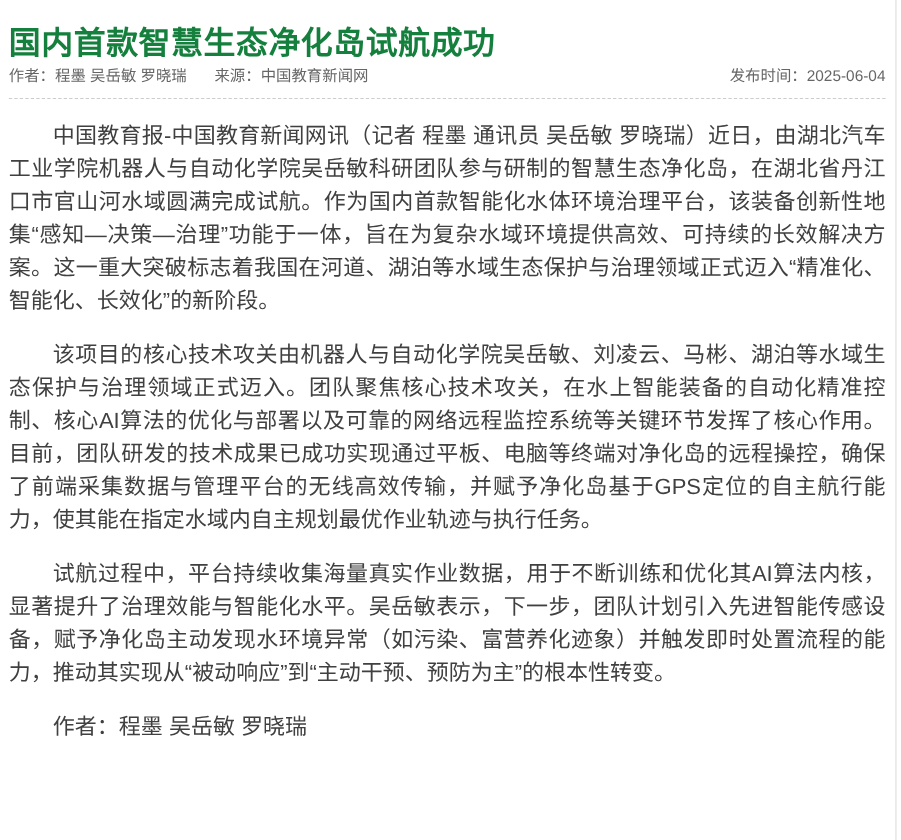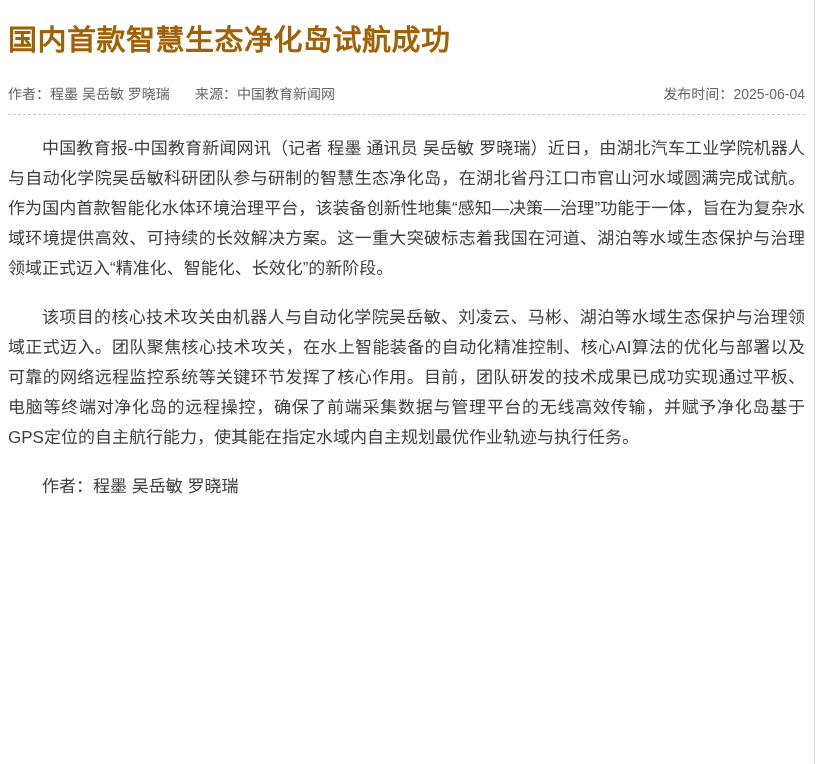--- a/index.html
+++ b/index.html
@@ -23,43 +23,43 @@
     right: 4px;
     width: 1px;
     height: 100%;
     background: #dddddd;
   }
   h1.article-title {
     margin: 22px 0 0 0;
     font-size: 29px;
     line-height: 36px;
     font-weight: 600;
-    color: #a16207;
+    color: #15803d;
     letter-spacing: 0.5px;
   }
   .meta-row {
     display: flex;
     justify-content: space-between;
     align-items: baseline;
-    margin-top: 26px;
+    margin-top: 1px;
     font-size: 14px;
     line-height: 20px;
     color: #666666;
   }
   .meta-left .source-label { margin-left: 1.8em; }
   .meta-right { text-align: center; }
   .divider {
     border: none;
     border-top: 1px dashed #cccccc;
     margin: 10px 0 0 0;
     height: 0;
   }
   .article-body p, .footer-author {
     margin: 19px 0;
-    font-size: 17px;
+    font-size: 20px;
     line-height: 30px;
     color: #404040;
     text-align: justify;
     text-indent: 2em;
   }
   .footer-author { text-align: left; }
 </style>
 </head>
 <body>
 
@@ -74,20 +74,21 @@
     <div class="meta-right">
       <span>发布时间：</span><span>2025-06-04</span>
     </div>
   </div>
 
   <hr class="divider">
 
   <div class="article-body">
     <p>中国教育报-中国教育新闻网讯（记者 程墨 通讯员 吴岳敏 罗晓瑞）近日，由湖北汽车工业学院机器人与自动化学院吴岳敏科研团队参与研制的智慧生态净化岛，在湖北省丹江口市官山河水域圆满完成试航。作为国内首款智能化水体环境治理平台，该装备创新性地集“感知—决策—治理”功能于一体，旨在为复杂水域环境提供高效、可持续的长效解决方案。这一重大突破标志着我国在河道、湖泊等水域生态保护与治理领域正式迈入“精准化、智能化、长效化”的新阶段。</p>
     <p>该项目的核心技术攻关由机器人与自动化学院吴岳敏、刘凌云、马彬、湖泊等水域生态保护与治理领域正式迈入。团队聚焦核心技术攻关，在水上智能装备的自动化精准控制、核心AI算法的优化与部署以及可靠的网络远程监控系统等关键环节发挥了核心作用。目前，团队研发的技术成果已成功实现通过平板、电脑等终端对净化岛的远程操控，确保了前端采集数据与管理平台的无线高效传输，并赋予净化岛基于GPS定位的自主航行能力，使其能在指定水域内自主规划最优作业轨迹与执行任务。</p>
+    <p>试航过程中，平台持续收集海量真实作业数据，用于不断训练和优化其AI算法内核，显著提升了治理效能与智能化水平。吴岳敏表示，下一步，团队计划引入先进智能传感设备，赋予净化岛主动发现水环境异常（如污染、富营养化迹象）并触发即时处置流程的能力，推动其实现从“被动响应”到“主动干预、预防为主”的根本性转变。</p>
   </div>
 
   <p class="footer-author">
     <span>作者：</span><span>程墨 吴岳敏 罗晓瑞</span>
   </p>
 
   <div class="edge-rule"></div>
 </div>
 
 </body></html>

